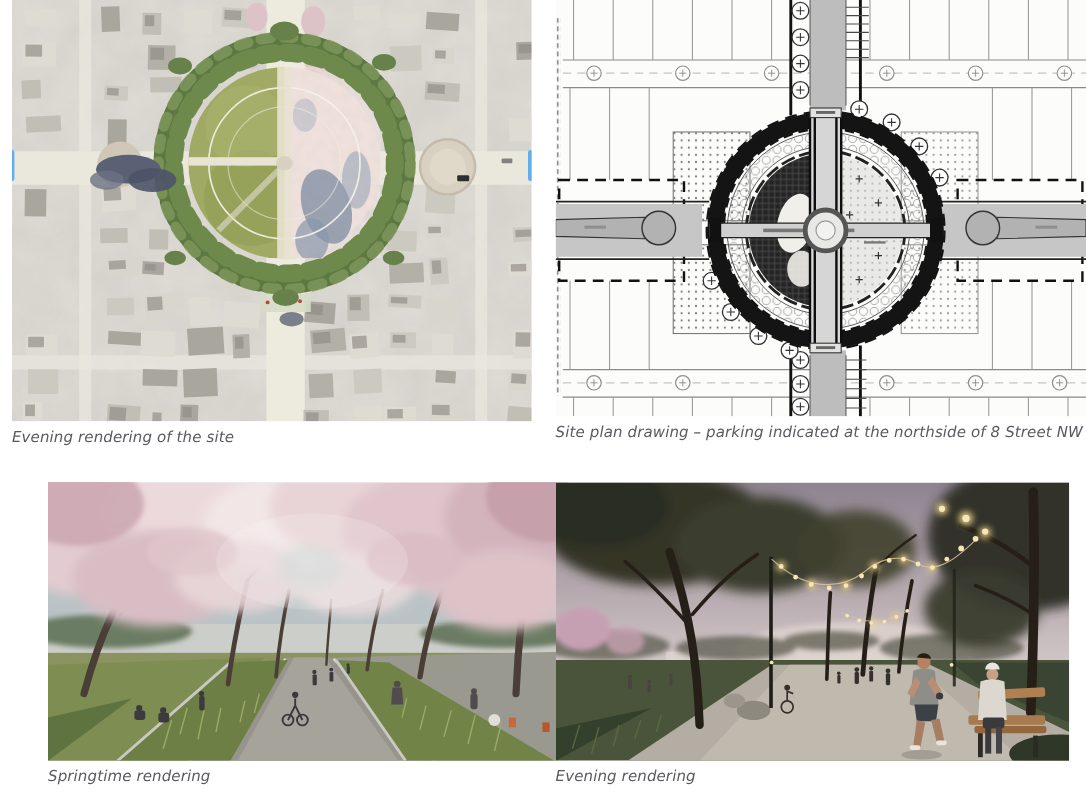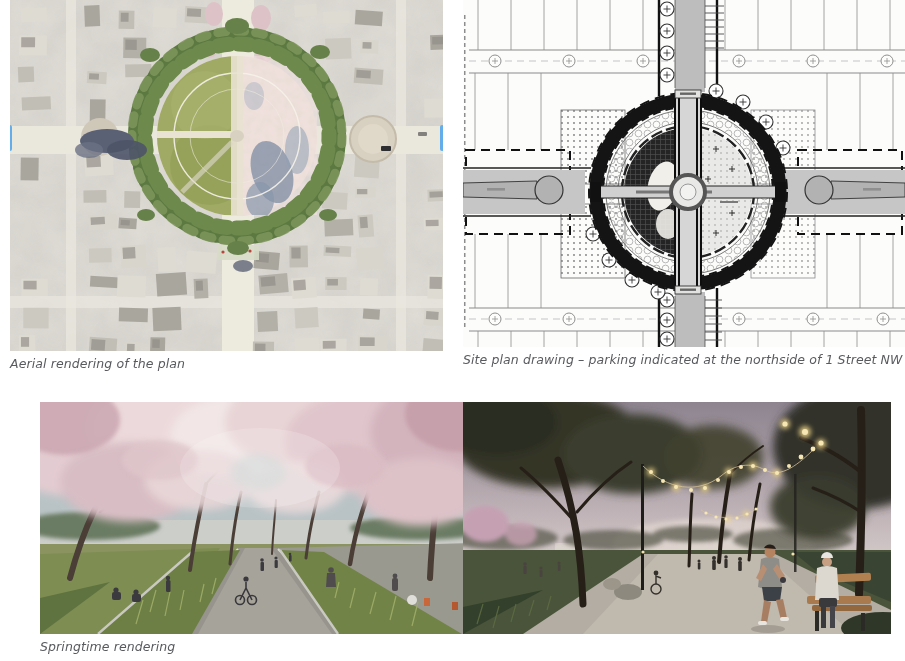--- a/index.html
+++ b/index.html
@@ -221,21 +221,21 @@
         <ellipse cx="79" cy="150" rx="14" ry="8" fill="#6b7285" opacity=".8"></ellipse>
 
         <circle cx="363" cy="139" r="23" fill="#d8d0c0" stroke="#c4bbaa" stroke-width="2"></circle>
         <circle cx="363" cy="139" r="15" fill="#e0d8c8"></circle>
         <rect x="371" y="146" width="10" height="5" rx="1" fill="#2e2e30"></rect>
         <rect x="408" y="132" width="9" height="4" rx="1" fill="#555" opacity=".7"></rect>
       </svg>
       <span class="bluebar l" style="background: rgb(99, 174, 234);"></span>
       <span class="bluebar r" style="background: rgb(99, 174, 234);"></span>
     </div>
-    <figcaption class="cap" style="color: rgb(89, 90, 94);">Aerial rendering of the plan</figcaption>
+    <figcaption class="cap" style="color: rgb(89, 90, 94);">Evening rendering of the site</figcaption>
   </figure>
 
   <figure style="left:463px;top:0;width:442px;">
     <div class="imgwrap" style="width:442px;height:347px;background:#fcfcfb;">
       <svg width="442" height="347" viewBox="0 0 442 347">
         <defs>
           <pattern id="p-grid" width="5" height="5" patternUnits="userSpaceOnUse">
             <rect width="5" height="5" fill="#242424"></rect>
             <path d="M0 2.5H5M2.5 0V5" stroke="#4d4d4d" stroke-width="0.7"></path>
           </pattern>
@@ -387,21 +387,21 @@
           <rect x="-13" y="-102" width="26" height="8" fill="#e2e2e0" stroke="#333" stroke-width="0.9"></rect>
           <rect x="-8" y="-99.5" width="16" height="2.4" fill="#666"></rect>
           <rect x="-13" y="94" width="26" height="8" fill="#e2e2e0" stroke="#333" stroke-width="0.9"></rect>
           <rect x="-8" y="96.5" width="16" height="2.4" fill="#666"></rect>
 
           <circle r="17" fill="#e8e8e6" stroke="#555" stroke-width="4"></circle>
           <circle r="8" fill="#f2f2f0" stroke="#999" stroke-width="1"></circle>
         </g>
       </svg>
     </div>
-    <figcaption class="cap" style="color: rgb(89, 90, 94);">Site plan drawing – parking indicated at the northside of 1 Street NW</figcaption>
+    <figcaption class="cap" style="color: rgb(89, 90, 94);">Site plan drawing – parking indicated at the northside of 8 Street NW</figcaption>
   </figure>
 
   <figure style="left:10px;top:402px;width:433px;padding-left:30px;">
     <div class="imgwrap" style="width:433px;height:232px;">
       <svg width="433" height="232" viewBox="0 0 433 232">
         <defs>
           <filter id="s-b1">
               <feGaussianBlur stdDeviation="2.2"></feGaussianBlur>
             </filter>
           <filter id="s-b2">
@@ -670,15 +670,16 @@
         <path d="M299 185 h20 l-2 14 h-16z" fill="#3c4148"></path>
         <path d="M301 198 l-3 22 6 1 4 -21z" fill="#a87e62"></path>
         <path d="M313 198 l5 20 6 -2 -4 -19z" fill="#a87e62"></path>
         <rect x="295" y="219" width="9" height="4" rx="2" fill="#e8e5df"></rect>
         <rect x="317" y="215" width="9" height="4" rx="2" fill="#e8e5df"></rect>
 
         <circle cx="180" cy="150" r="1.6" fill="#f3e3b0"></circle>
         <circle cx="330" cy="152" r="1.6" fill="#f3e3b0"></circle>
       </svg>
     </div>
+    <figcaption class="cap" style="color: rgb(89, 90, 94);">Evening rendering</figcaption>
   </figure>
 
 </div>
 
 </body></html>

